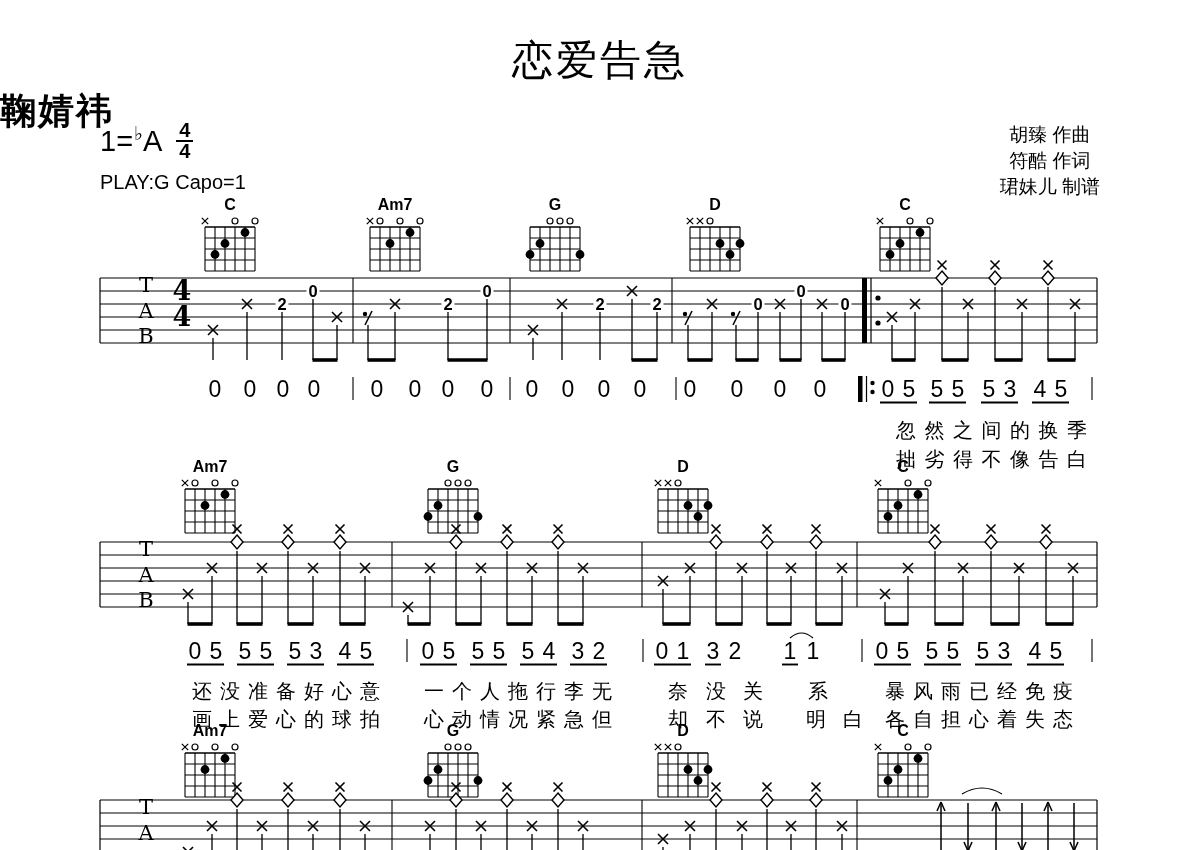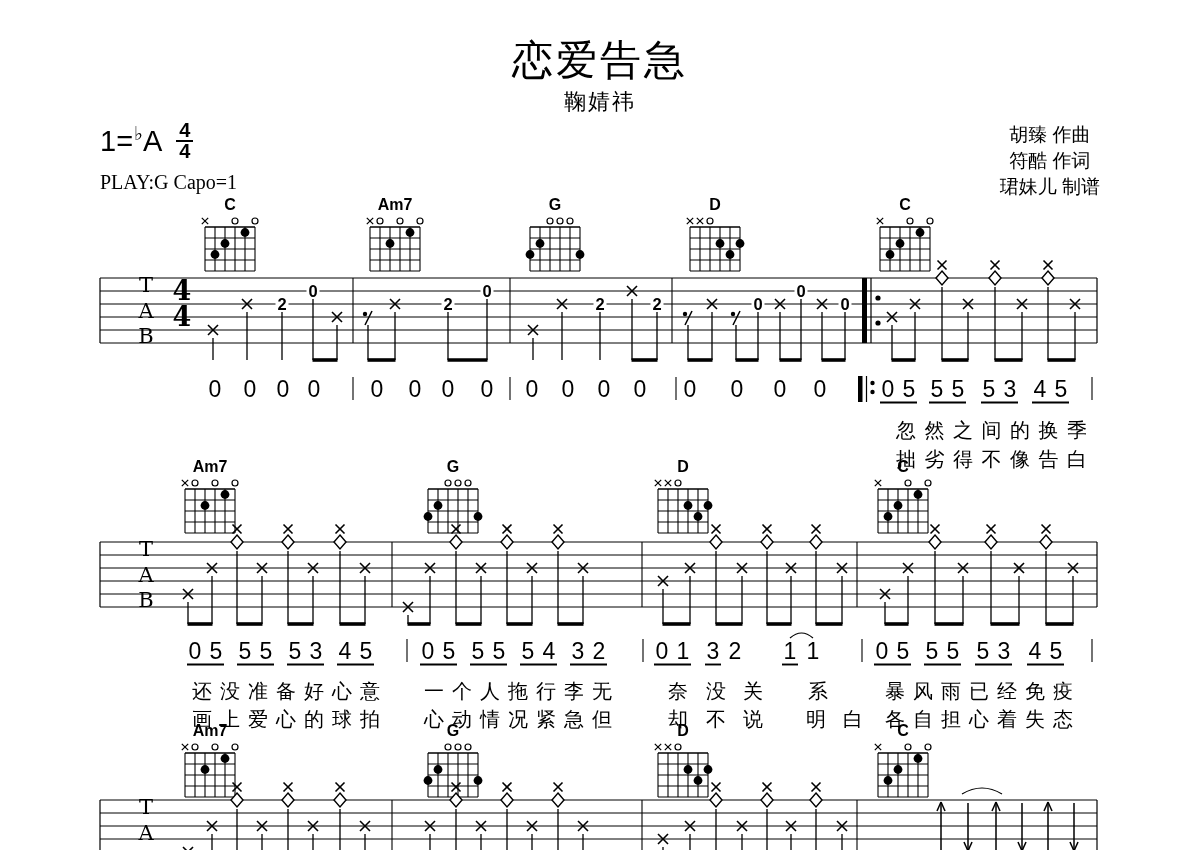--- a/index.html
+++ b/index.html
@@ -1,28 +1,28 @@
 <!DOCTYPE html>
 <html><head>
 <meta charset="utf-8">
 <style>
   html,body{margin:0;padding:0;background:#fff;}
   .page{position:relative;width:1200px;height:850px;background:#fff;overflow:hidden;
         font-family:"Liberation Sans",sans-serif;color:#000;}
   .title{position:absolute;top:33px;left:0;width:100%;text-align:center;
          font-size:41px;font-weight:400;letter-spacing:3px;}
-  .artist{position:absolute;top:87px;left:0;width:100%;text-align:center;
-          font-size:22px;font-weight:400;letter-spacing:2px;}
+  .artist{position:absolute;top:87px;left:0;width:100%;text-align:left;
+          font-size:36px;font-weight:700;letter-spacing:2px;}
   .meta{position:absolute;left:100px;top:120px;}
   .keyline{font-size:29px;display:flex;align-items:flex-end;}
   .flat{font-size:19px;position:relative;top:-13px;margin-left:1px;}
   .frac{display:inline-flex;flex-direction:column;align-items:center;
         margin-left:14px;font-size:20px;font-weight:bold;line-height:17px;position:relative;top:2px;}
   .frac .bar{width:17px;height:2px;background:#000;margin:1px 0;}
-  .play{font-size:20px;margin-top:13px;font-family:Liberation Serif, serif;}
+  .play{font-size:20px;margin-top:13px;}
   .credits{position:absolute;right:100px;top:122px;text-align:center;
            font-size:19px;line-height:26px;}
   svg#score{position:absolute;left:0;top:0;}
 </style>
 </head>
 <body>
 
 <div class="page">
   <div class="title">恋爱告急</div>
   <div class="artist">鞠婧祎</div>

